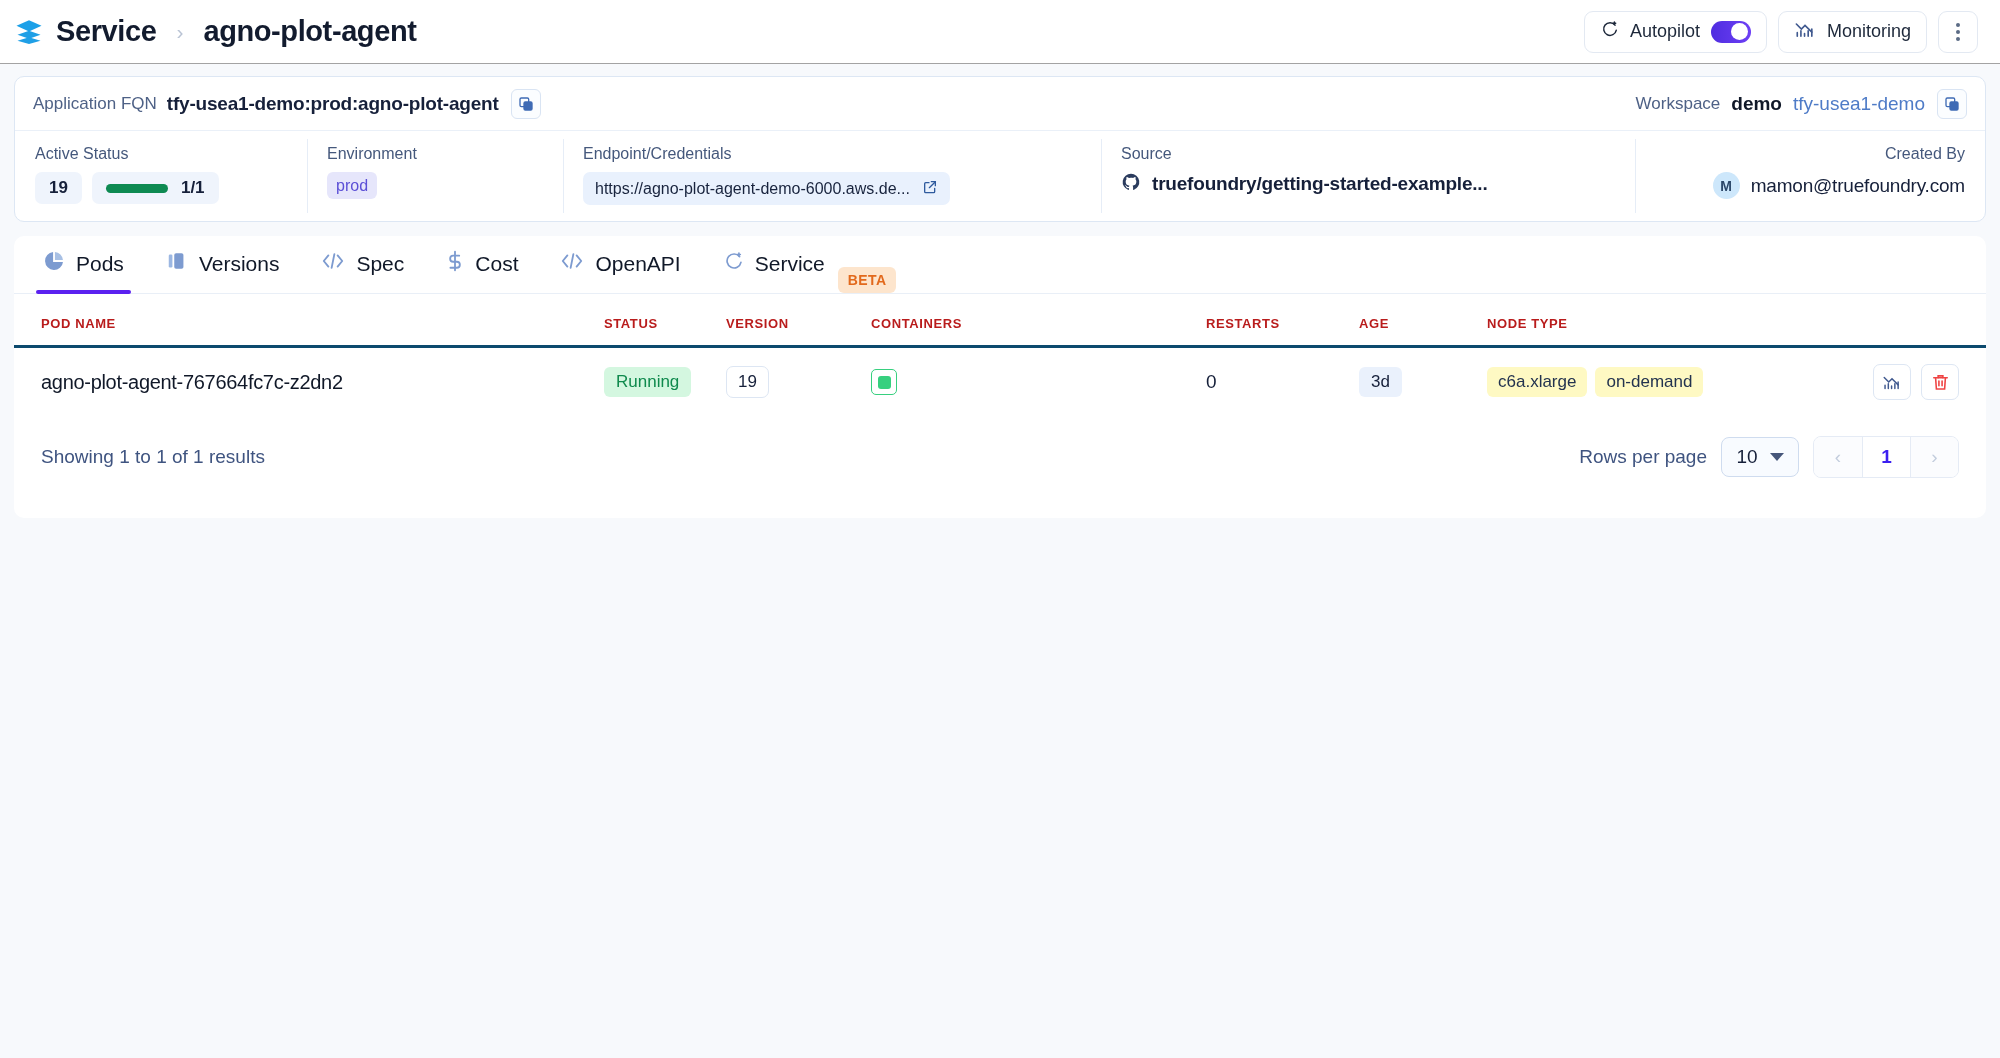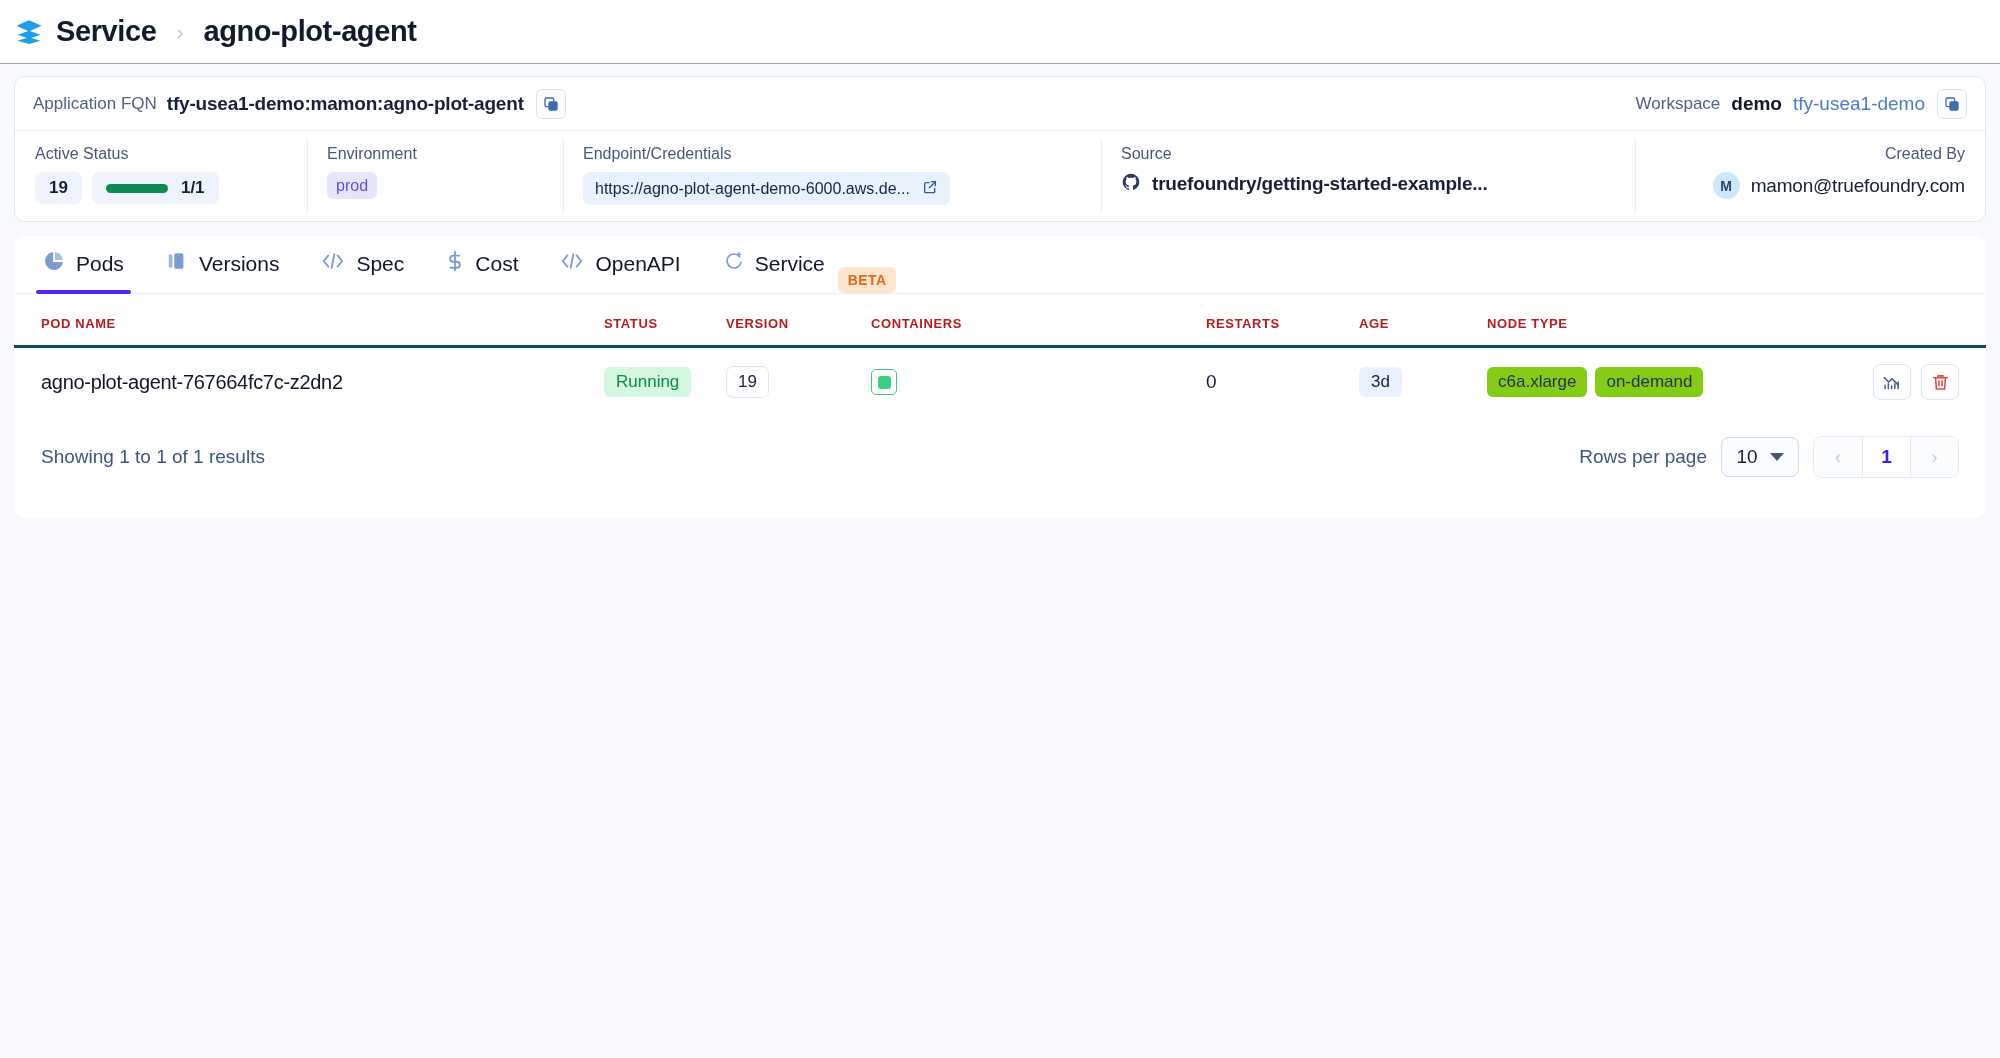--- a/index.html
+++ b/index.html
@@ -205,21 +205,21 @@
   }
   .container-cell i { width: 13px; height:13px; border-radius:3px; background:#37d07f; display:block; }
   .badge-age {
     display:inline-flex; align-items:center; justify-content:center;
     background:#eaf1fc; color:#16203a; font-size:17px;
     height: 30px; padding: 0 12px; border-radius: 6px;
   }
   .node-tags { display:flex; gap: 8px; align-items:center; }
   .node-tag {
     display:inline-flex; align-items:center;
-    background:#84cc16; color:#23334f; font-size:17px;
+    background:#fef9c3; color:#23334f; font-size:17px;
     height: 30px; padding: 0 11px; border-radius: 6px;
   }
   .row-actions { display:flex; gap: 10px; justify-content:flex-end; padding-right: 27px; }
   .icon-btn {
     width: 38px; height: 36px; border:1px solid #dde6f3; border-radius:7px;
     background:#fff; display:flex; align-items:center; justify-content:center;
   }
 
   .table-footer {
     display:flex; align-items:center;
@@ -252,27 +252,55 @@
         <path d="M12 2.5 22 7l-10 4.5L2 7l10-4.5Z" fill="#1ca0e8"></path>
         <path d="M12 11 21.2 14.2 12 17.4 2.8 14.2 12 11Z" fill="#1f9fe6"></path>
         <path d="M12 16.2 21.2 19 12 21.6 2.8 19 12 16.2Z" fill="#1f9fe6"></path>
       </svg>
     </span>
     <span class="brand-title">Service</span>
     <span class="crumb-sep">›</span>
     <span class="crumb-current">agno-plot-agent</span>
   </div>
 
+  <div class="topbar-right">
+    <div class="pill-btn">
+      <span>
+        <svg width="19" height="19" viewBox="0 0 24 24" fill="none" stroke="#1d283a" stroke-width="1.9" stroke-linecap="round">
+          <path d="M19 6.5A8 8 0 1 0 20.5 13"></path>
+          <path d="M18.2 2.4v3.2M16.6 4h3.2"></path>
+        </svg>
+      </span>
+      <span>Autopilot</span>
+      <span class="toggle"></span>
+    </div>
+
+    <div class="pill-btn">
+      <span>
+        <svg width="22" height="20" viewBox="0 0 24 22" fill="none" stroke="#40598f" stroke-width="1.8" stroke-linecap="round">
+          <path d="M2.5 5.5 8 11l4-4 7.5 7.5"></path>
+          <path d="M3.5 19v-4M7.5 19v-6M11.5 19v-3M15.5 19v-6M19.5 19v-8"></path>
+        </svg>
+      </span>
+      <span>Monitoring</span>
+    </div>
+
+    <div class="kebab-btn">
+      <i></i>
+      <i></i>
+      <i></i>
+    </div>
+  </div>
 </div>
 
 <div class="info-card">
 
   <div class="info-top">
     <span class="lbl">Application FQN</span>
-    <span class="fqn-val">tfy-usea1-demo:mamon:agno-plot-agent</span>
+    <span class="fqn-val">tfy-usea1-demo:prod:agno-plot-agent</span>
     <div class="copy-btn">
       <svg width="16" height="16" viewBox="0 0 24 24" fill="none" stroke="#3f6bb5" stroke-width="2">
         <rect x="3" y="3" width="13" height="13" rx="2"></rect>
         <rect x="9" y="9" width="12" height="12" rx="2" fill="#3f6bb5"></rect>
       </svg>
     </div>
 
     <div class="info-top-right">
       <span class="lbl">Workspace</span>
       <span class="ws-bold">demo</span>

